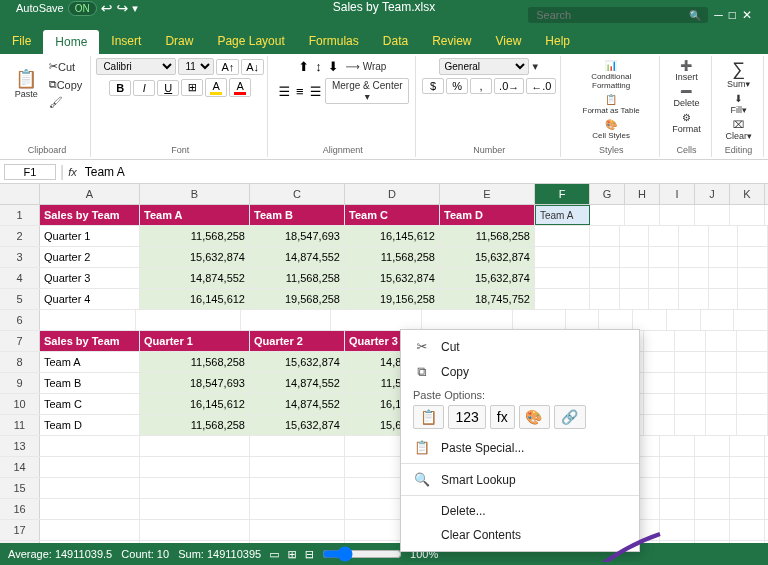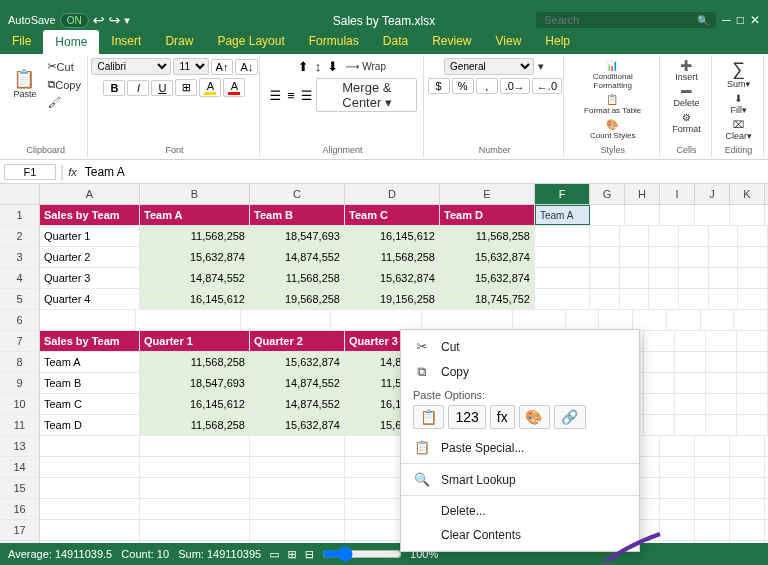--- a/index.html
+++ b/index.html
@@ -4,22 +4,22 @@
   <style>
     * { box-sizing: border-box; margin: 0; padding: 0; }
     body { font-family: 'Segoe UI', Arial, sans-serif; font-size: 12px; background: #f0f0f0; overflow: hidden; }
 
     
     #titlebar {
       background: #217346;
       color: white;
       height: 28px;
       display: flex;
-      align-items: flex-end;
-      padding: 0 8px;
+      align-items: flex-start;
+      padding: 0 16px;
       justify-content: space-between;
     }
     #titlebar .autosave { display: flex; align-items: center; gap: 4px; font-size: 11px; }
     #titlebar .toggle { background: #1a5c38; border: 1px solid #4a9a6a; border-radius: 10px; padding: 1px 6px; font-size: 10px; color: #90ee90; }
     #titlebar .search-bar { background: #1a5c38; border: none; border-radius: 3px; padding: 2px 24px 2px 8px; color: white; font-size: 11px; width: 180px; }
     .title-bar-right { display: flex; align-items: center; gap: 6px; margin-top: 7px; }
     .search-wrap { position: relative; }
     .search-wrap::before { content: '🔍'; position: absolute; right: 6px; top: 50%; transform: translateY(-50%); font-size: 10px; }
 
     
@@ -203,21 +203,21 @@
       <div class="ribbon-row">
         <button class="align-btn">⬆</button>
         <button class="align-btn">↕</button>
         <button class="align-btn">⬇</button>
         <button class="wrap-btn">⟶ Wrap</button>
       </div>
       <div class="ribbon-row" style="margin-top:3px;">
         <button class="align-btn">☰</button>
         <button class="align-btn">≡</button>
         <button class="align-btn">☰</button>
-        <button class="merge-btn" style="font-size:13px;">Merge &amp; Center ▾</button>
+        <button class="merge-btn" style="font-size:10px;">Merge &amp; Center ▾</button>
       </div>
       <div class="ribbon-group-label">Alignment</div>
     </div>
 
     <div class="ribbon-group">
       <div class="ribbon-row">
         <select style="font-size:10px;border:1px solid #ccc;border-radius:2px;padding:1px;width:90px;">
           <option>General</option>
         </select>
         <button class="pct-btn">▾</button>
@@ -236,21 +236,21 @@
       <button class="rb-btn">
         <span>📊</span>
         <span class="rb-btn-label" style="font-size:8px;">Conditional Formatting</span>
       </button>
       <button class="rb-btn">
         <span>📋</span>
         <span class="rb-btn-label" style="font-size:8px;">Format as Table</span>
       </button>
       <button class="rb-btn">
         <span>🎨</span>
-        <span class="rb-btn-label" style="font-size:8px;">Count Styles</span>
+        <span class="rb-btn-label" style="font-size:8px;">Cell Styles</span>
       </button>
       <div class="ribbon-group-label">Styles</div>
     </div>
 
     <div class="ribbon-group">
       <button class="rb-btn">
         <span>➕</span>
         <span class="rb-btn-label">Insert</span>
       </button>
       <button class="rb-btn">

